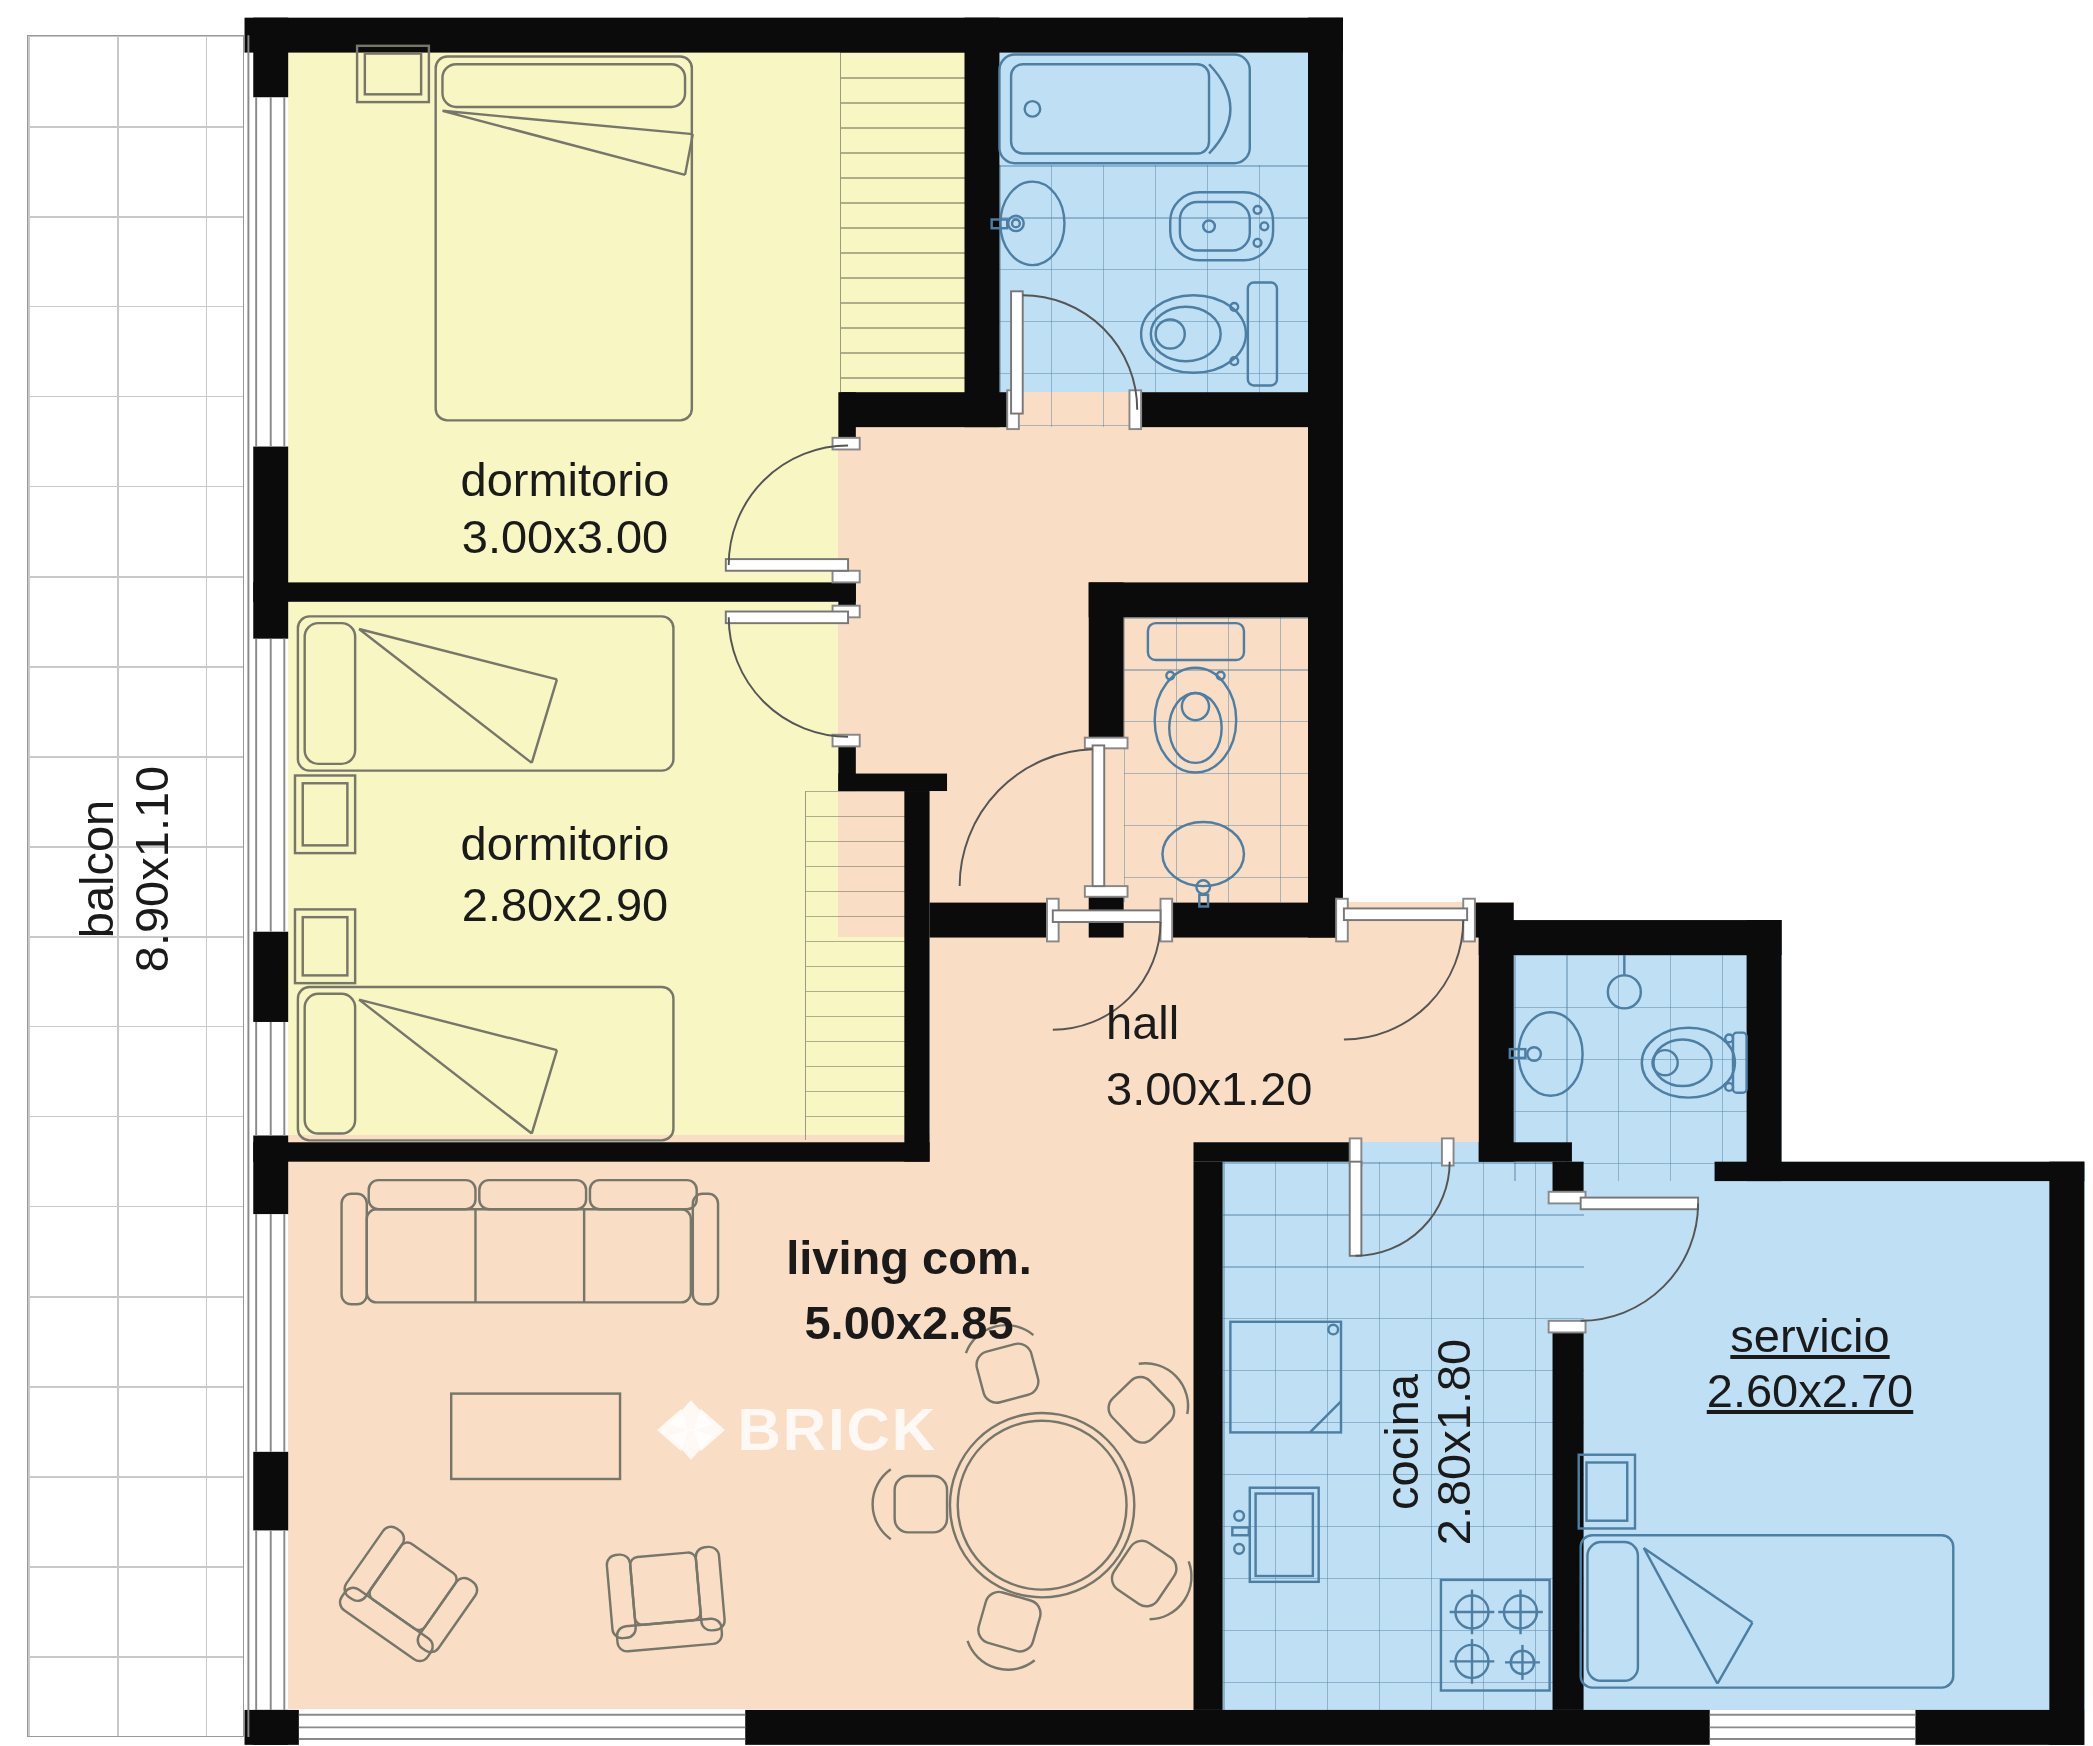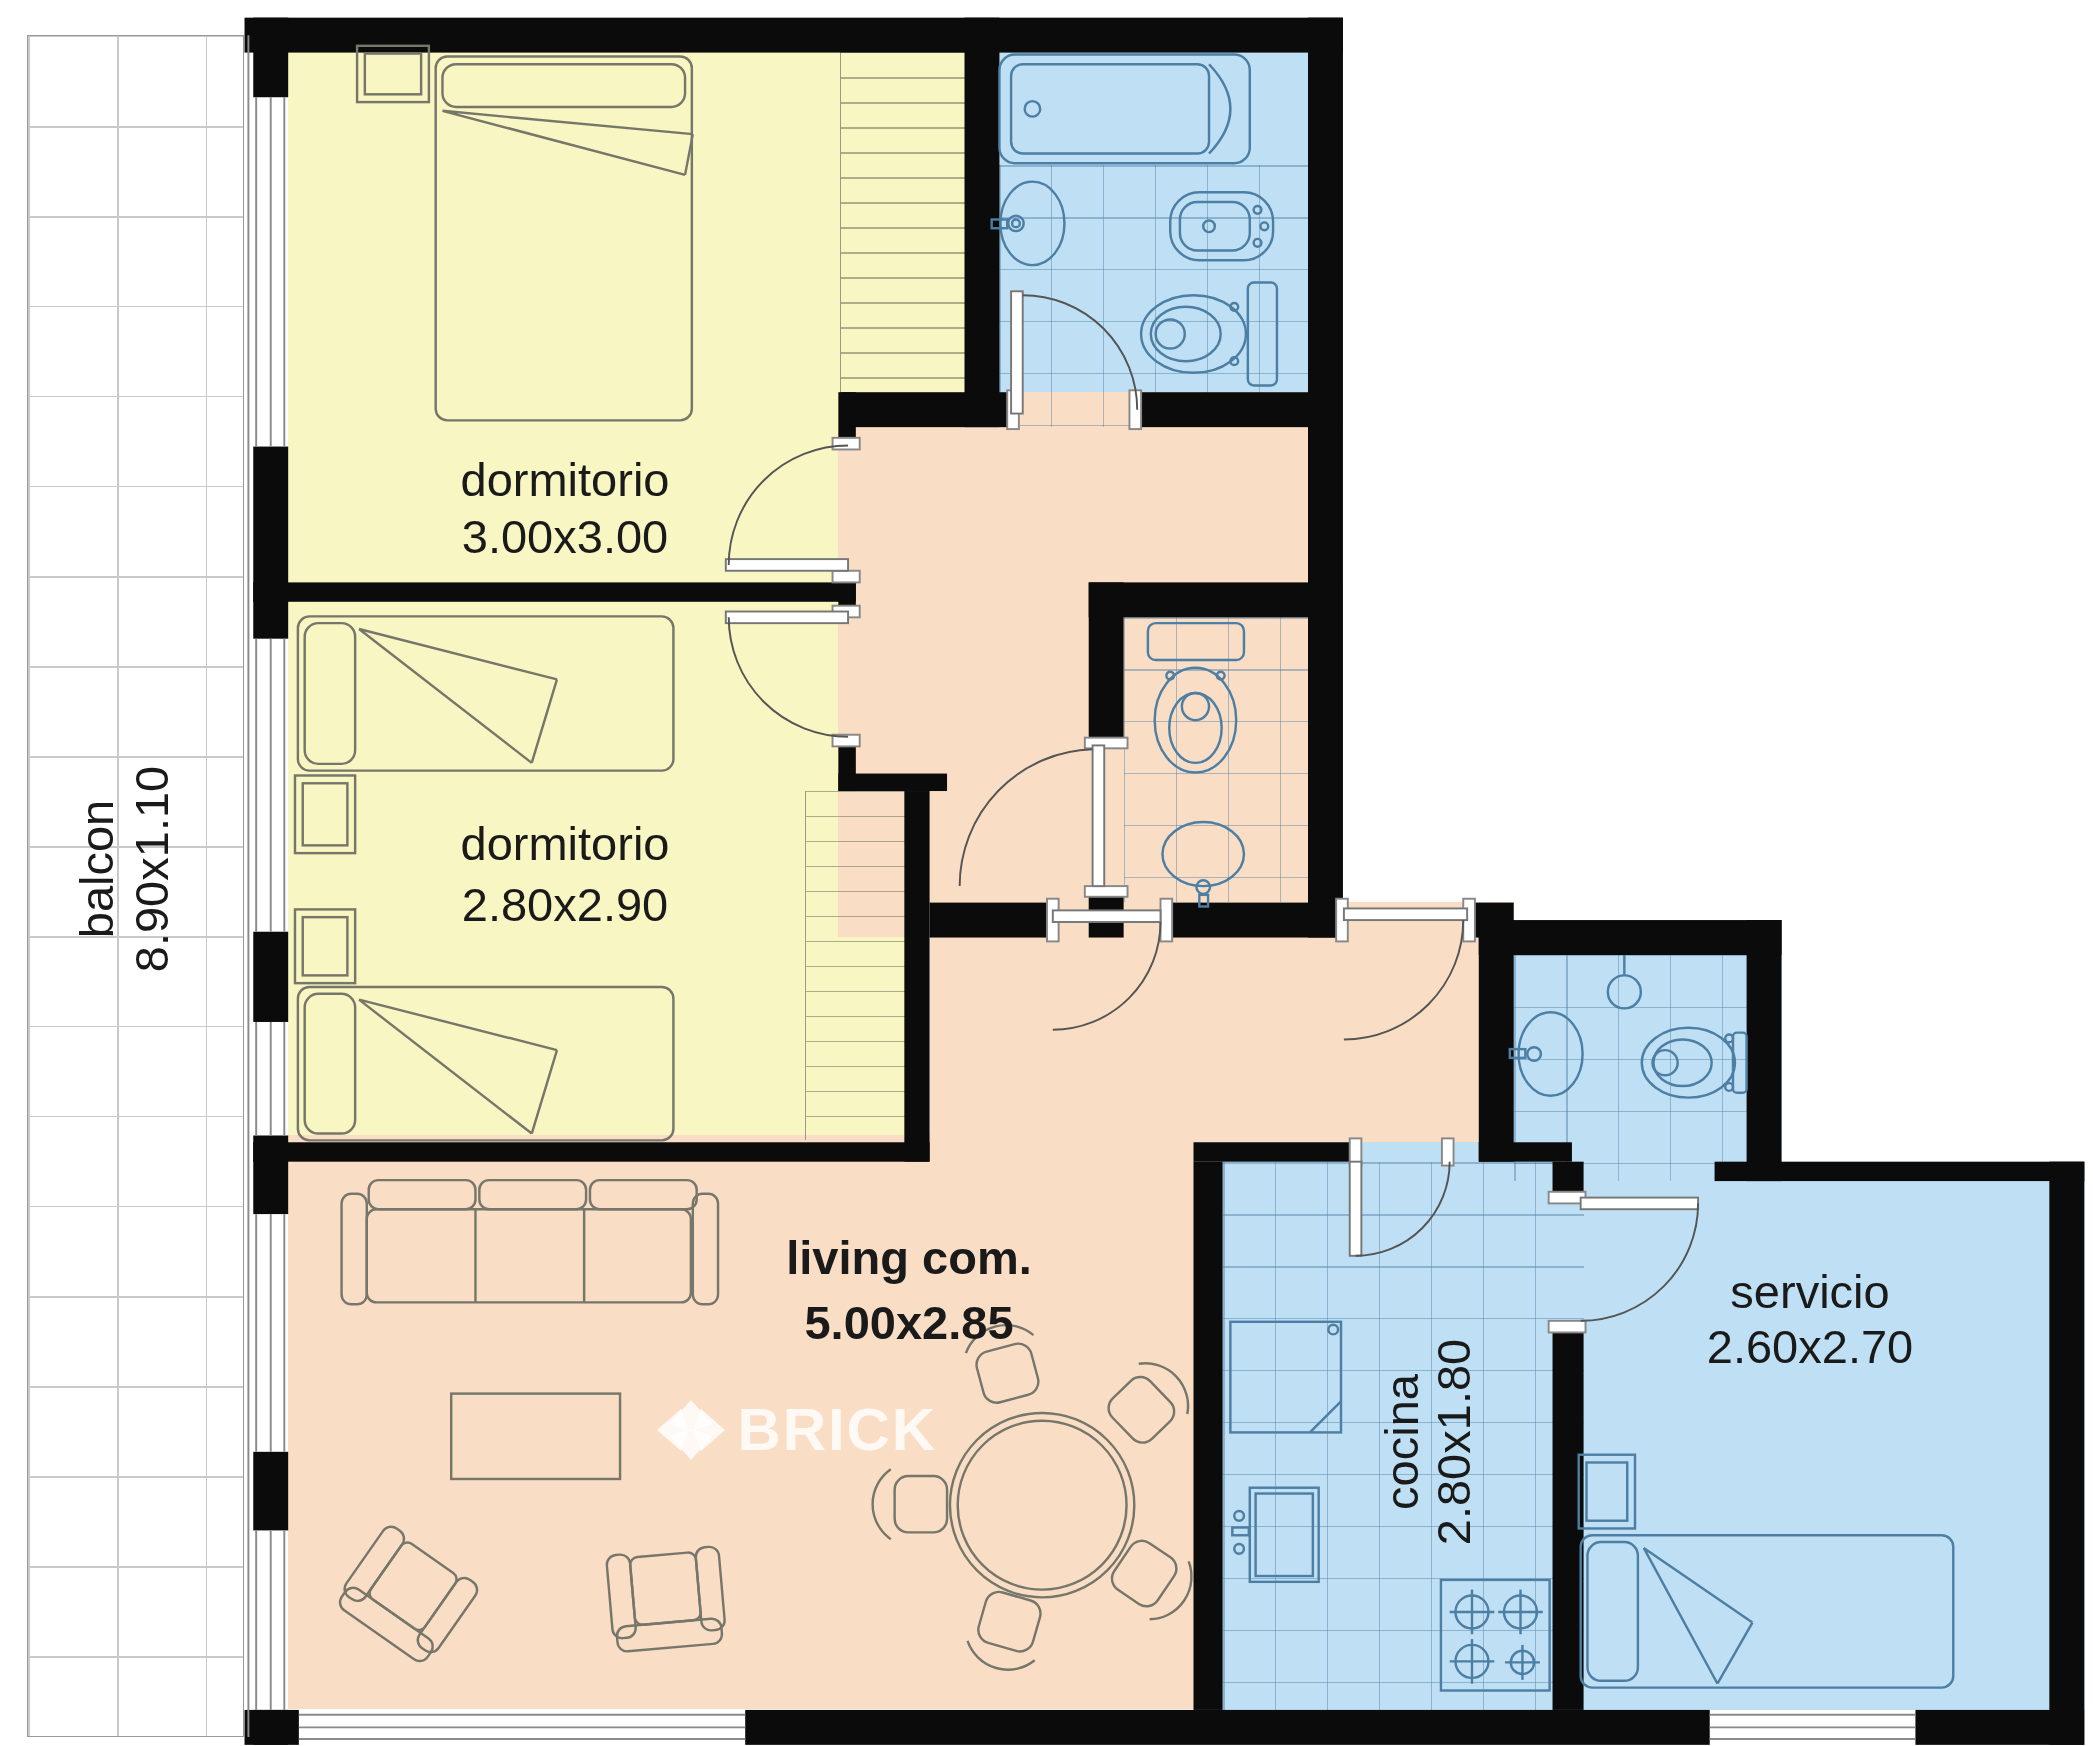--- a/index.html
+++ b/index.html
@@ -353,29 +353,33 @@
       <span>8.90x1.10</span>
   </div>
   <div class="room-label lbl-dorm1" style="left:565px;top:451px;">
     <span>dormitorio</span>
       <span>3.00x3.00</span>
   </div>
   <div class="room-label lbl-dorm2" style="left:565px;top:813px;">
     <span>dormitorio</span>
       <span>2.80x2.90</span>
   </div>
+  <div class="room-label lbl-hall" style="left:1106px;top:990px;">
+    <span>hall</span>
+      <span>3.00x1.20</span>
+  </div>
   <div class="room-label lbl-living" style="left:909px;top:1225px;font-weight:bold;">
     <span>living com.</span>
       <span>5.00x2.85</span>
   </div>
   <div class="room-label lbl-cocina rot" style="left:1428px;top:1442px;">
     <span>cocina</span>
       <span>2.80x1.80</span>
   </div>
-  <div class="room-label lbl-serv" style="left:1810px;top:1264px;">
+  <div class="room-label lbl-serv" style="left:1810px;top:1308px;text-decoration:underline;">
     <span>servicio</span>
       <span>2.60x2.70</span>
   </div>
 
   <div class="watermark">
     <svg width="70" height="62" viewBox="0 0 72 64">
       <g fill="rgba(255,255,255,.82)">
         <polygon points="36,1 58,26 36,33 14,26"></polygon>
         <polygon points="71,32 46,54 39,32 46,10"></polygon>
         <polygon points="36,63 14,38 36,31 58,38"></polygon>

